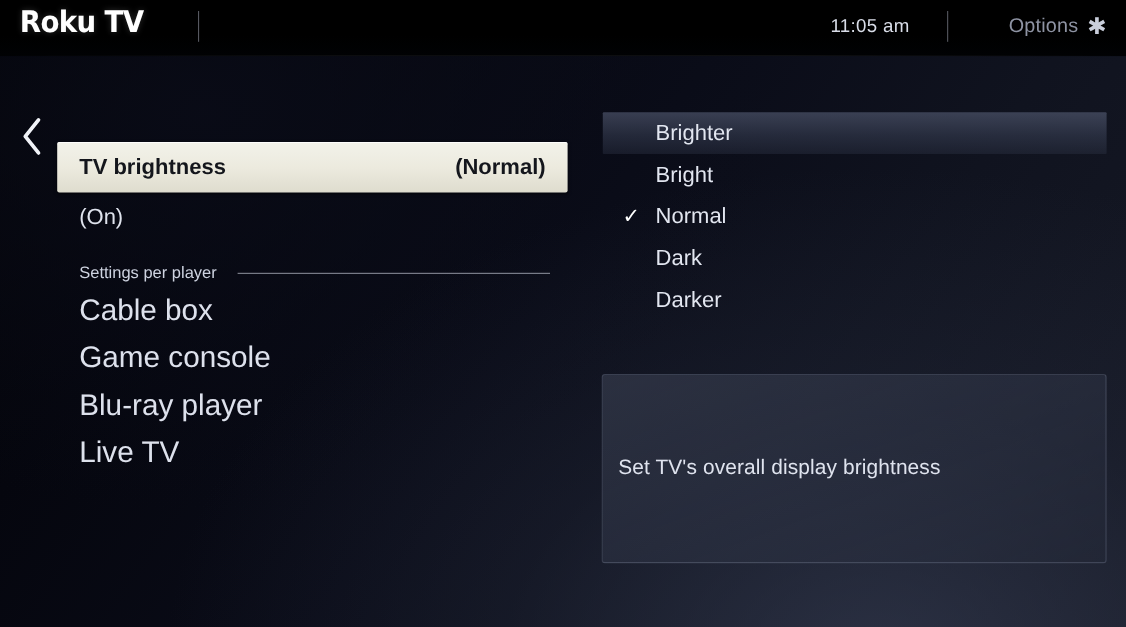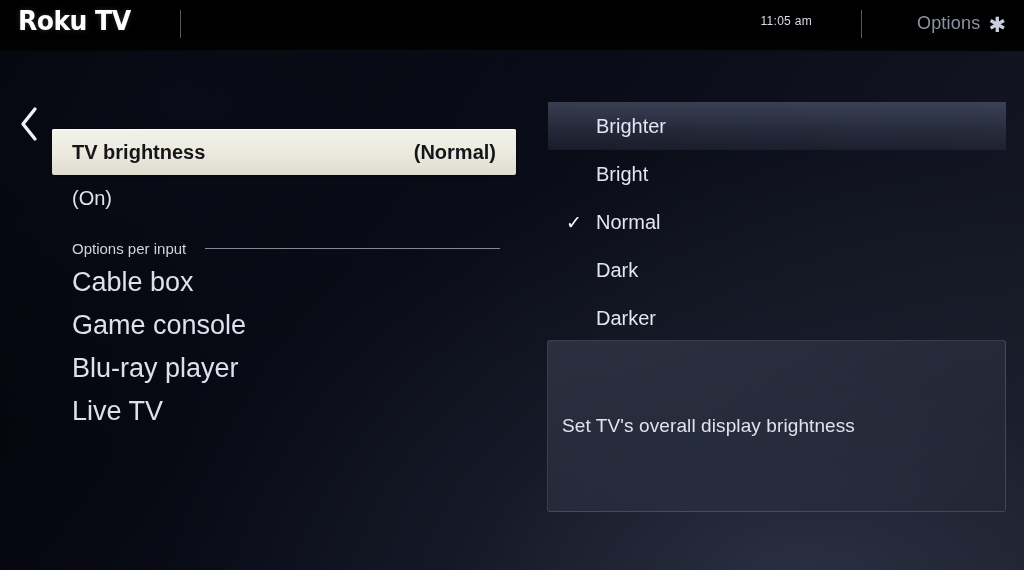--- a/index.html
+++ b/index.html
@@ -58,22 +58,22 @@
   #page-title {
     position: absolute;
     left: 195px; top: 9px;
     font-size: 24px;
     font-weight: 400;
     color: #e4e8f1;
     letter-spacing: 0.1px;
   }
   #clock {
     position: absolute;
-    right: 212px; top: 14px;
-    font-size: 12px;
+    right: 197px; top: 14px;
+    font-size: 17px;
     color: #d9dde8;
     letter-spacing: 0.3px;
   }
   #options-btn {
     position: absolute;
     right: 18px; top: 13px;
     display: flex;
     align-items: center;
     gap: 8px;
     text-align: center;
@@ -161,21 +161,21 @@
   }
 
   
   #right-col {
     position: absolute;
     left: 548px; top: 102px;
     width: 458px;
   }
   .option-row {
     position: relative;
-    height: 48px;
+    height: 38px;
     display: flex;
     align-items: center;
     font-size: 20px;
     color: #e2e6f0;
   }
   .option-row.highlighted {
     background: linear-gradient(180deg, rgba(86,94,118,0.62) 0%, rgba(62,70,92,0.50) 55%, rgba(44,50,68,0.42) 100%);
     border-radius: 1px;
   }
   .option-check {
@@ -233,21 +233,21 @@
     <div class="setting-row selected">
       <span class="row-label">TV brightness</span>
       <span class="row-value">(Normal)</span>
     </div>
 
     <div class="setting-row">
       <span class="row-value">(On)</span>
     </div>
 
     <div id="section-head">
-      <span id="section-head-label">Options per input</span>
+      <span id="section-head-label">Settings per player</span>
       <span id="section-rule"></span>
     </div>
 
     <div class="input-row">
       <span>Cable box</span>
     </div>
     <div class="input-row">
       <span>Game console</span>
     </div>
     <div class="input-row">

